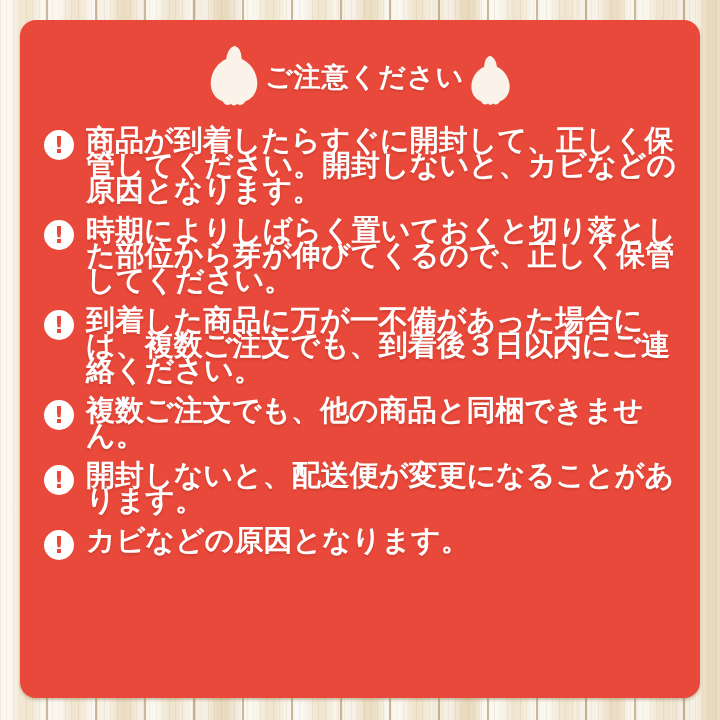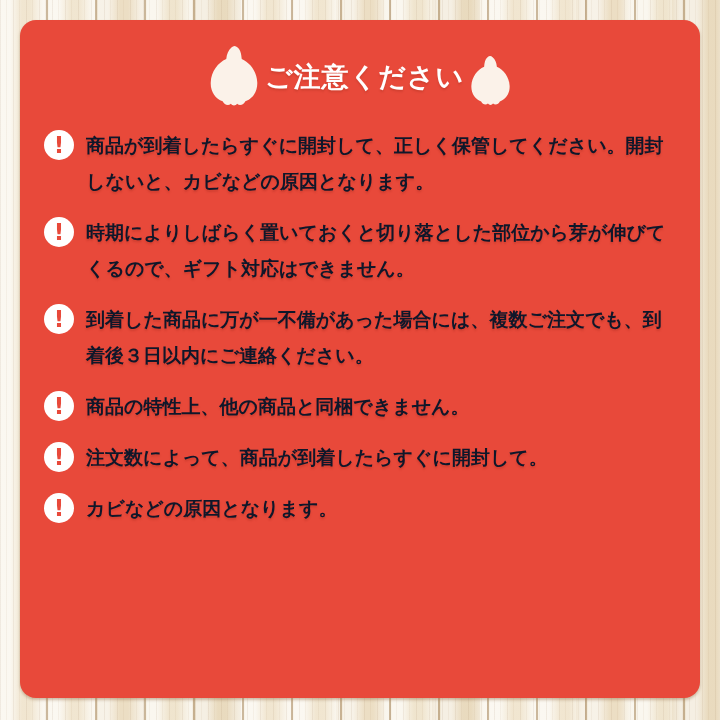--- a/index.html
+++ b/index.html
@@ -84,24 +84,24 @@
     background: #ffffff;
     color: #e8493a;
     font-family: "DejaVu Sans", sans-serif;
     font-weight: 900;
     font-size: 23px;
     line-height: 30px;
     text-align: center;
   }
   .note-text {
     width: 594px;
-    font-size: 19px;
-    line-height: 36px;
+    font-size: 29px;
+    line-height: 25px;
     font-weight: bold;
-    color: #0f172a;
+    color: #ffffff;
     text-shadow: 0 2px 2px rgba(155,40,28,0.30);
     line-break: strict;
   }
 </style>
 </head>
 <body>
 
 <div class="stage">
   <div class="card">
 
@@ -139,36 +139,36 @@
 
     <div class="notes">
 
       <div class="note">
         <span class="note-icon">!</span>
         <span class="note-text">商品が到着したらすぐに開封して、正しく保管してください。開封しないと、カビなどの原因となります。</span>
       </div>
 
       <div class="note">
         <span class="note-icon">!</span>
-        <span class="note-text">時期によりしばらく置いておくと切り落とした部位から芽が伸びてくるので、ギフト対応はできません。</span>
+        <span class="note-text">時期によりしばらく置いておくと切り落とした部位から芽が伸びてくるので、正しく保管してください。</span>
       </div>
 
       <div class="note">
         <span class="note-icon">!</span>
         <span class="note-text">到着した商品に万が一不備があった場合には、複数ご注文でも、到着後３日以内にご連絡ください。</span>
       </div>
 
       <div class="note">
         <span class="note-icon">!</span>
-        <span class="note-text">商品の特性上、他の商品と同梱できません。</span>
+        <span class="note-text">複数ご注文でも、他の商品と同梱できません。</span>
       </div>
 
       <div class="note">
         <span class="note-icon">!</span>
-        <span class="note-text">注文数によって、商品が到着したらすぐに開封して。</span>
+        <span class="note-text">開封しないと、配送便が変更になることがあります。</span>
       </div>
 
       <div class="note">
         <span class="note-icon">!</span>
         <span class="note-text">カビなどの原因となります。</span>
       </div>
 
     </div>
   </div>
 </div>

